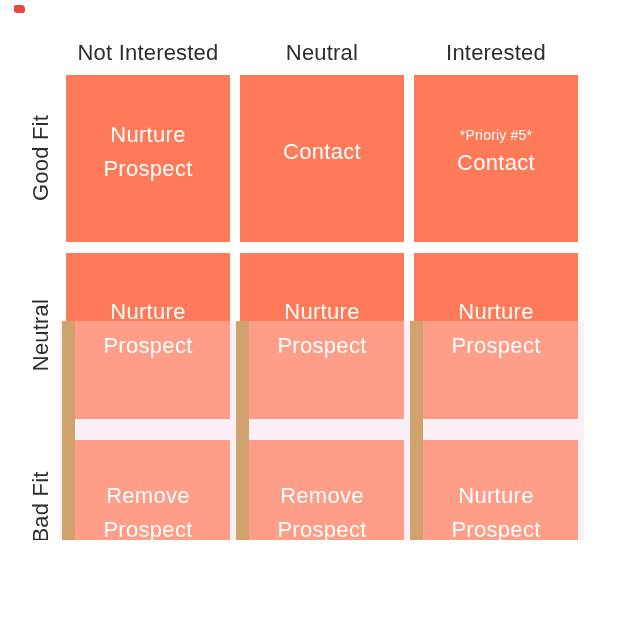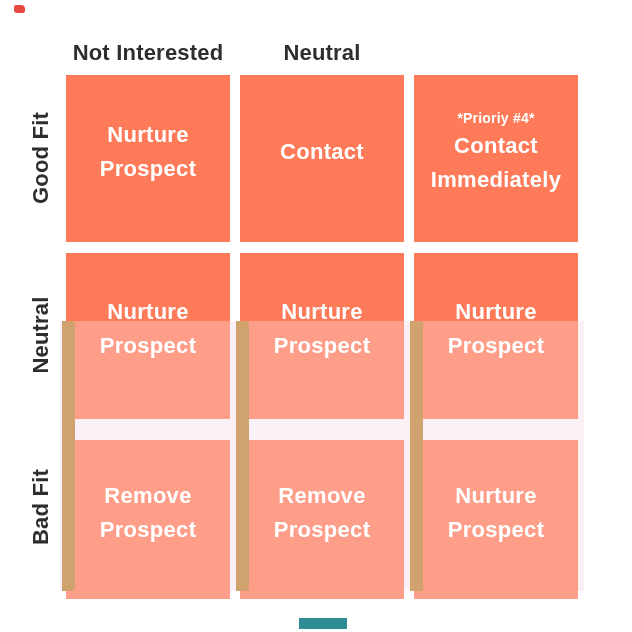--- a/index.html
+++ b/index.html
@@ -1,23 +1,22 @@
 <!DOCTYPE html>
 <html><head>
 <meta charset="utf-8">
 <style>
   html, body { margin: 0; padding: 0; background: #ffffff; }
   .canvas {
     position: relative;
     width: 632px;
-    height: 632px;
+    height: 540px;
     background: #ffffff;
     overflow: hidden;
     font-family: "Liberation Sans", sans-serif;
-    font-weight: bold;
   }
 
   
   .corner-mark {
     position: absolute; left: 14px; top: 5px;
     width: 11px; height: 8px;
     background: #E5483F;
     border-radius: 2px 4px 2px 3px;
     z-index: 5;
   }
@@ -121,39 +120,39 @@
 
   <div class="corner-mark"></div>
 
   <div class="pink-band"></div>
   <div class="tan-strip strip-1"></div>
   <div class="tan-strip strip-2"></div>
   <div class="tan-strip strip-3"></div>
 
   <div class="col-header ch1">Not Interested</div>
   <div class="col-header ch2">Neutral</div>
+  <div class="col-header ch3">Interested</div>
 
   <div class="row-label rl1">Good Fit</div>
   <div class="row-label rl2">Neutral</div>
   <div class="row-label rl3">Bad Fit</div>
 
   <div class="cell r1 c1">
 
     <div class="line">Nurture</div>
     <div class="line">Prospect</div>
   </div>
   <div class="cell r1 c2">
 
     <div class="line">Contact</div>
 
   </div>
   <div class="cell r1 c3">
-    <div class="note">*Prioriy #4*</div>
+    <div class="note">*Prioriy #5*</div>
     <div class="line">Contact</div>
-    <div class="line">Immediately</div>
   </div>
 
   <div class="cell r2 c1">
 
     <div class="line">Nurture</div>
     <div class="line">Prospect</div>
   </div>
   <div class="cell r2 c2">
 
     <div class="line">Nurture</div>

